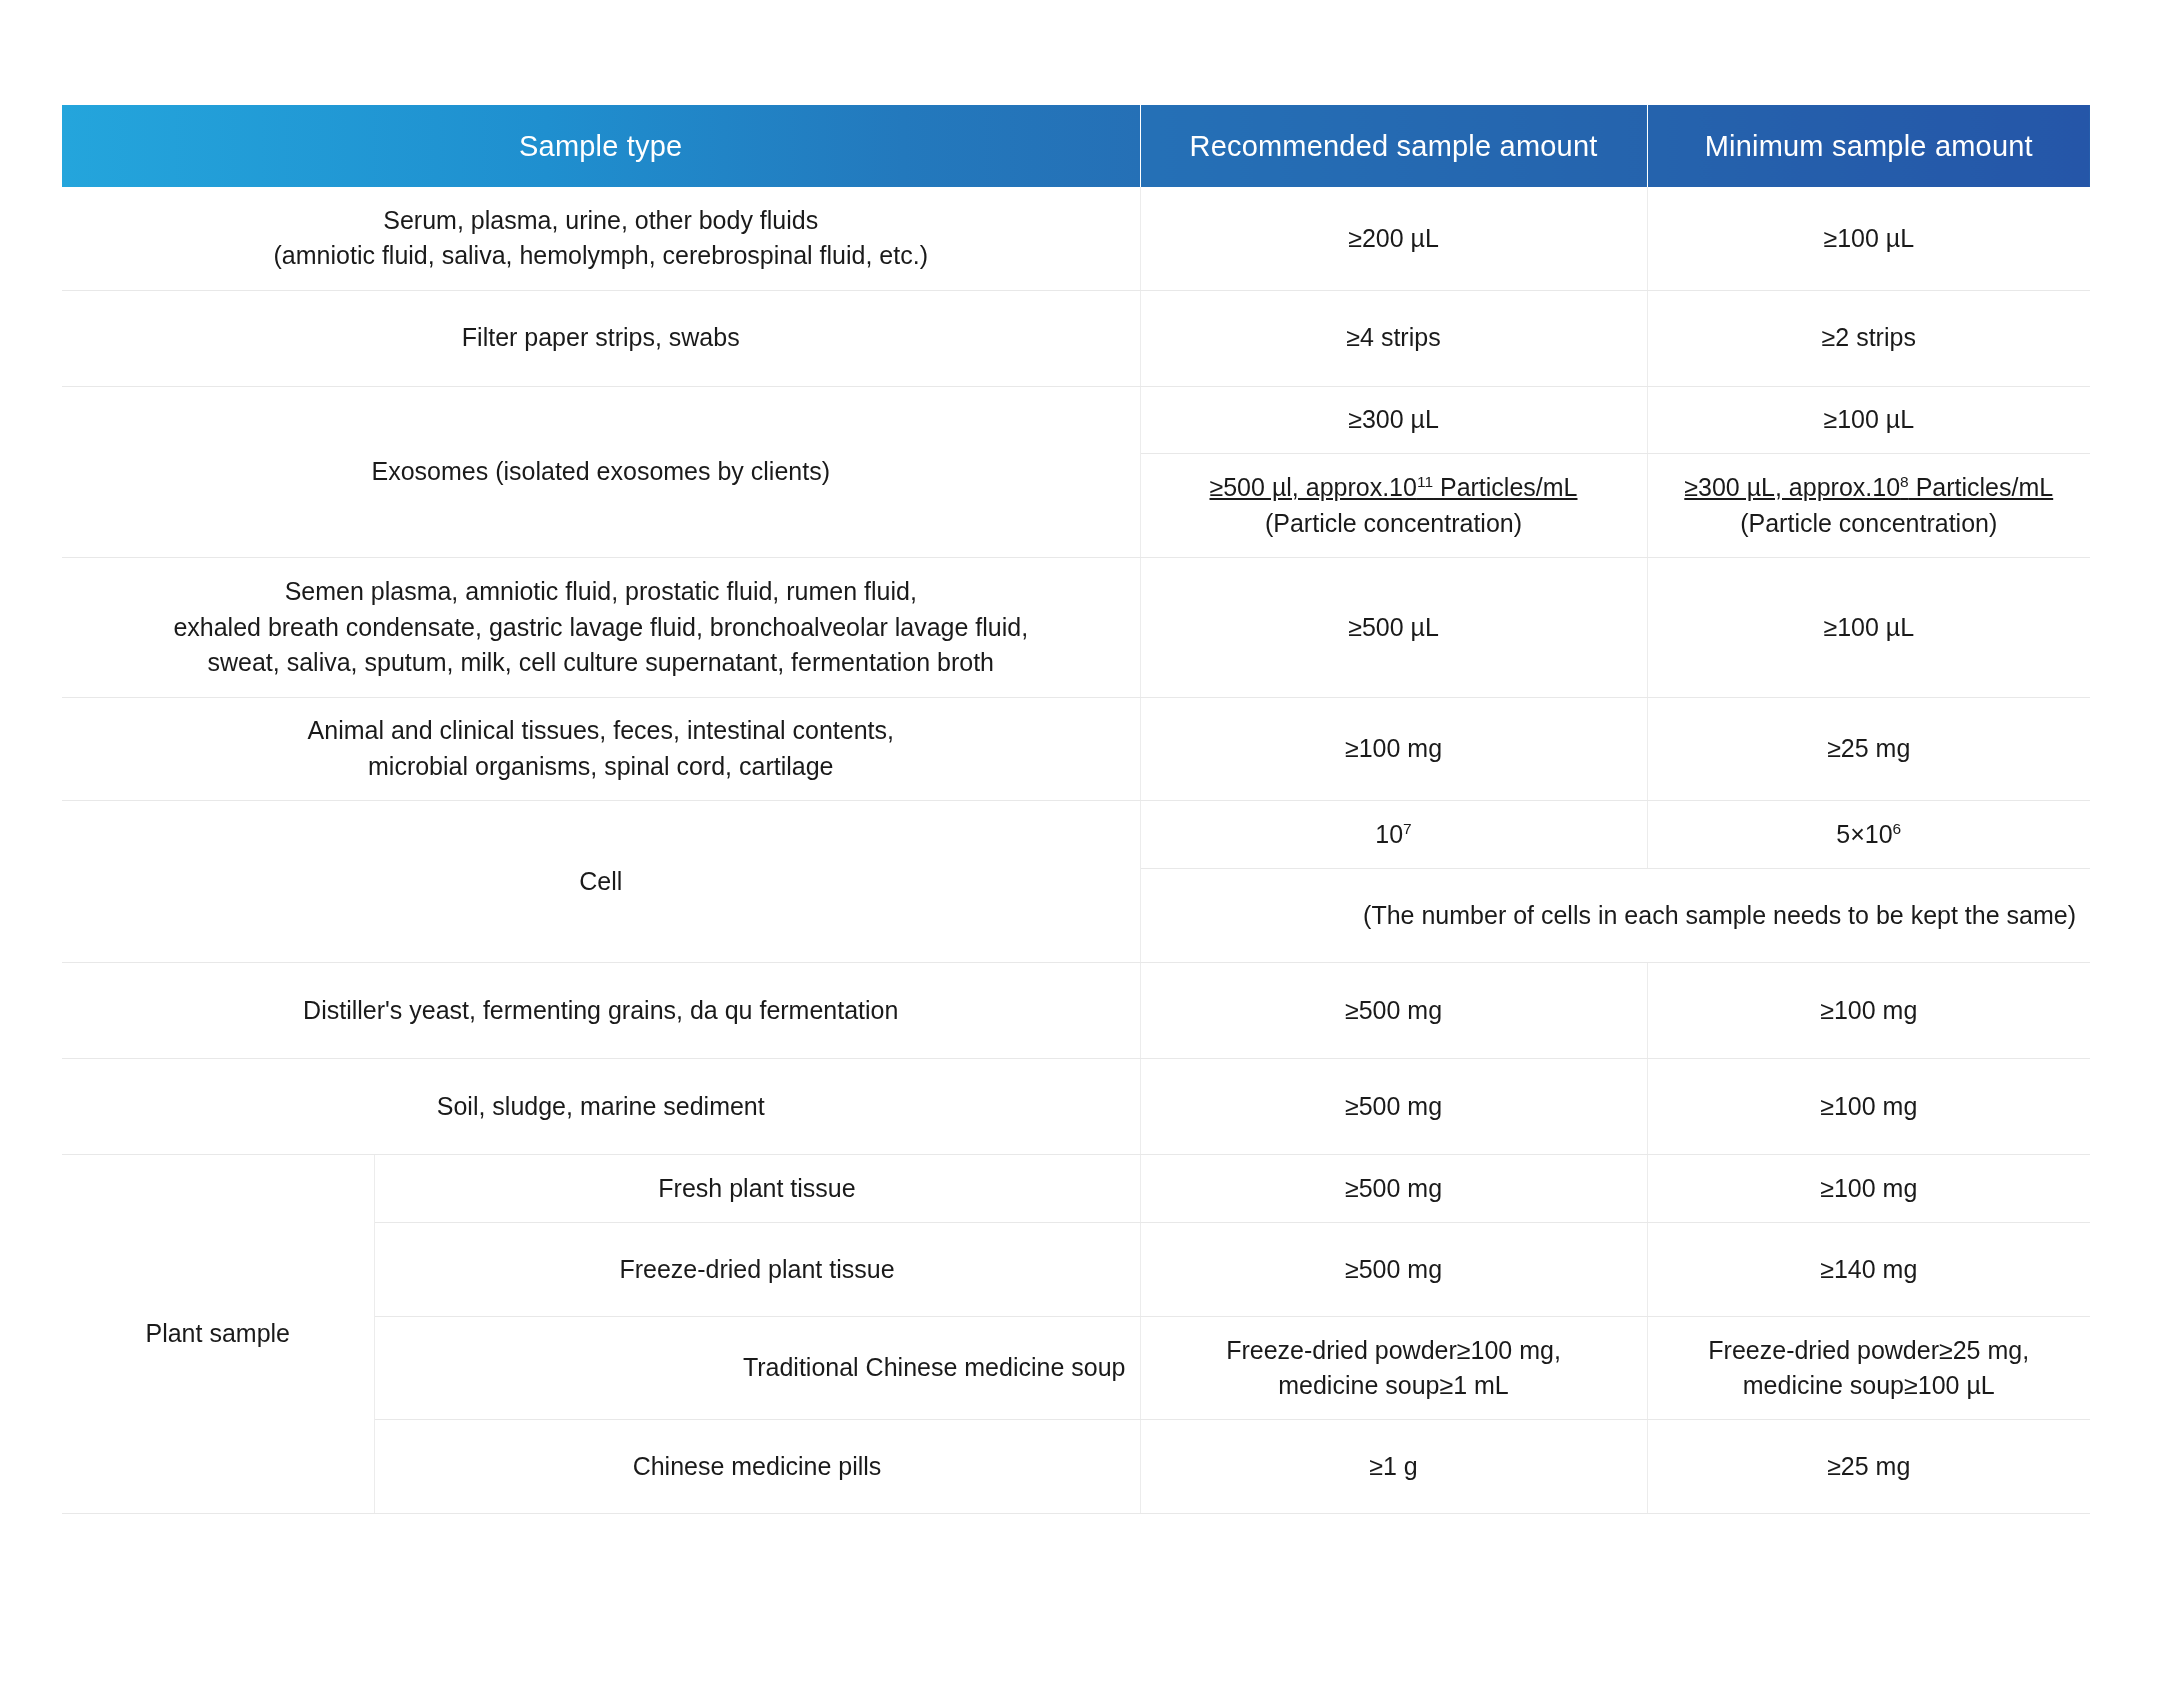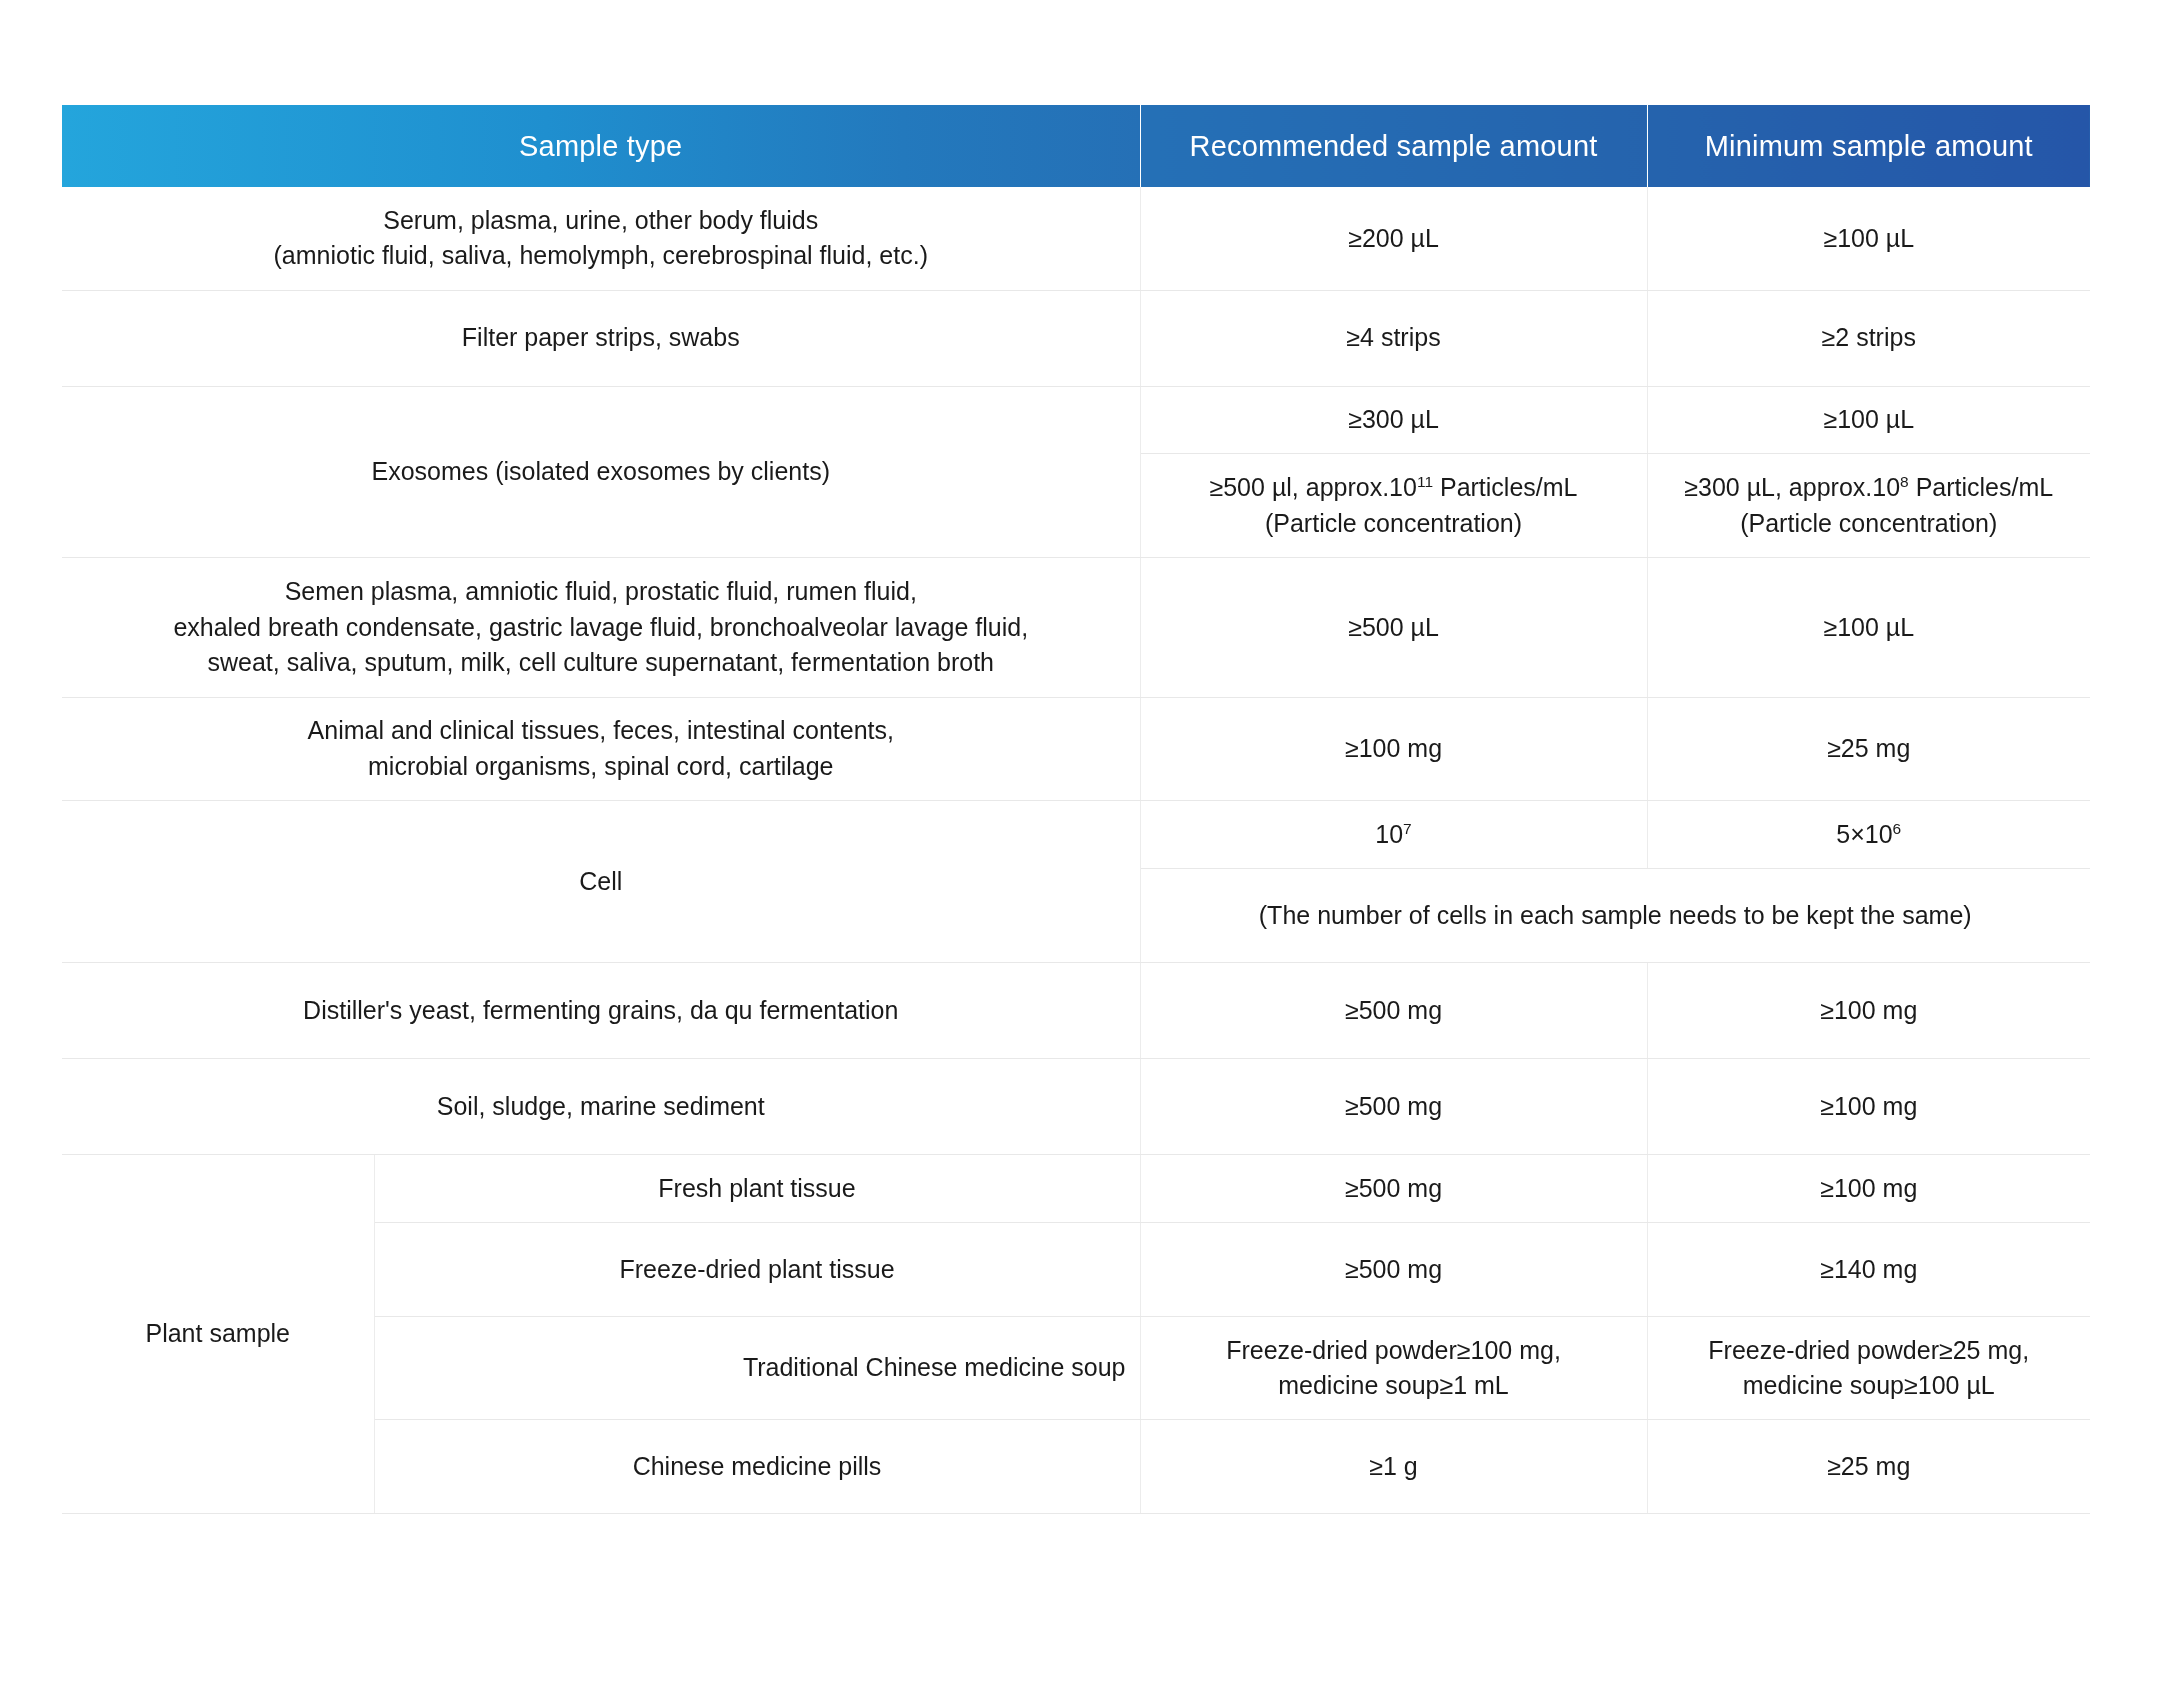--- a/index.html
+++ b/index.html
@@ -76,21 +76,21 @@
   tbody td:last-child { border-right: none; }
   tbody tr:last-child td { border-bottom: 1.7px solid #e8e8e8; }
 
   td.num { white-space: nowrap; }
   td.wide-note { }
   sup {
     font-size: 0.62em;
     vertical-align: super;
     line-height: 0;
   }
-  .nowrap { white-space: nowrap; }
+  .nowrap { white-space: nowrap; text-decoration: underline; }
 </style>
 </head>
 <body>
 
 <div class="page">
   <div class="table-wrap">
     <table class="sample-table">
       <colgroup>
         <col class="c-merge">
         <col class="c-sub">
@@ -157,21 +157,21 @@
           <td class="num">≥25 mg</td>
         </tr>
 
         <tr>
           <td colspan="2" rowspan="2" style="height:93px;">Cell</td>
           <td class="num"><span>10</span><sup>7</sup></td>
           <td class="num"><span>5×10</span><sup>6</sup></td>
         </tr>
 
         <tr>
-          <td class="wide-note" colspan="2" style="height:94px;">(The number of cells in each sample needs to be kept the same)</td>
+          <td class="wide-note" colspan="2" style="height:94px;text-align:right;">(The number of cells in each sample needs to be kept the same)</td>
         </tr>
 
         <tr>
           <td colspan="2" style="height:96px;">Distiller's yeast, fermenting grains, da qu fermentation</td>
           <td class="num">≥500 mg</td>
           <td class="num">≥100 mg</td>
         </tr>
 
         <tr>
           <td colspan="2" style="height:96px;">Soil, sludge, marine sediment</td>

